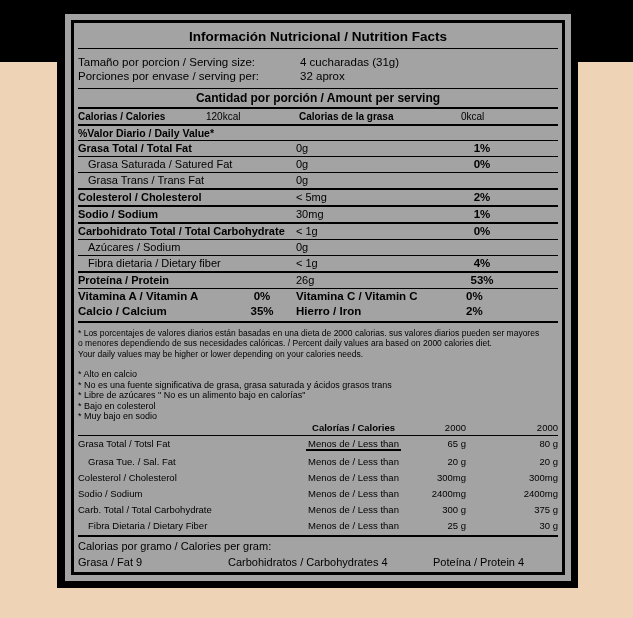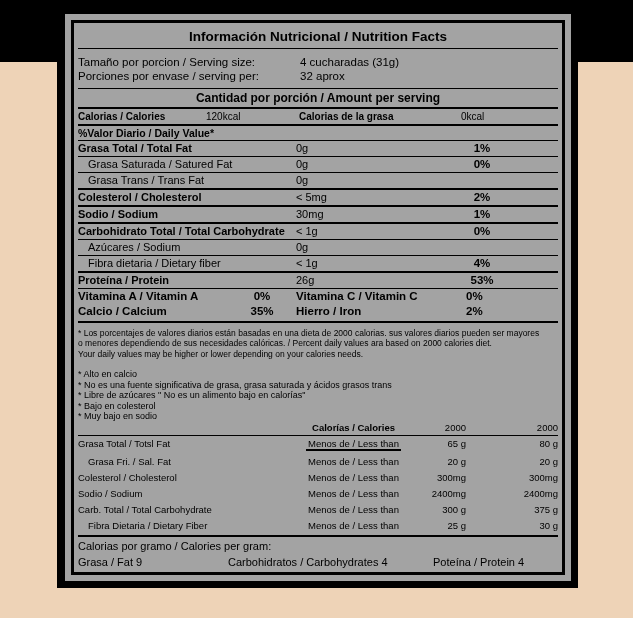--- a/index.html
+++ b/index.html
@@ -203,21 +203,21 @@
     </div>
     <div class="refbar"></div>
 
     <div class="refrow">
       <span class="c1">Grasa Total / Totsl Fat</span>
       <span class="c2 uline">Menos de / Less than</span>
       <span class="c3">65 g</span>
       <span class="c4">80 g</span>
     </div>
     <div class="refrow indent">
-      <span class="c1">Grasa Fri. / Sal. Fat</span>
+      <span class="c1">Grasa Tue. / Sal. Fat</span>
       <span class="c2">Menos de / Less than</span>
       <span class="c3">20  g</span>
       <span class="c4">20 g</span>
     </div>
     <div class="refrow">
       <span class="c1">Colesterol / Cholesterol</span>
       <span class="c2">Menos de / Less than</span>
       <span class="c3">300mg</span>
       <span class="c4">300mg</span>
     </div>

